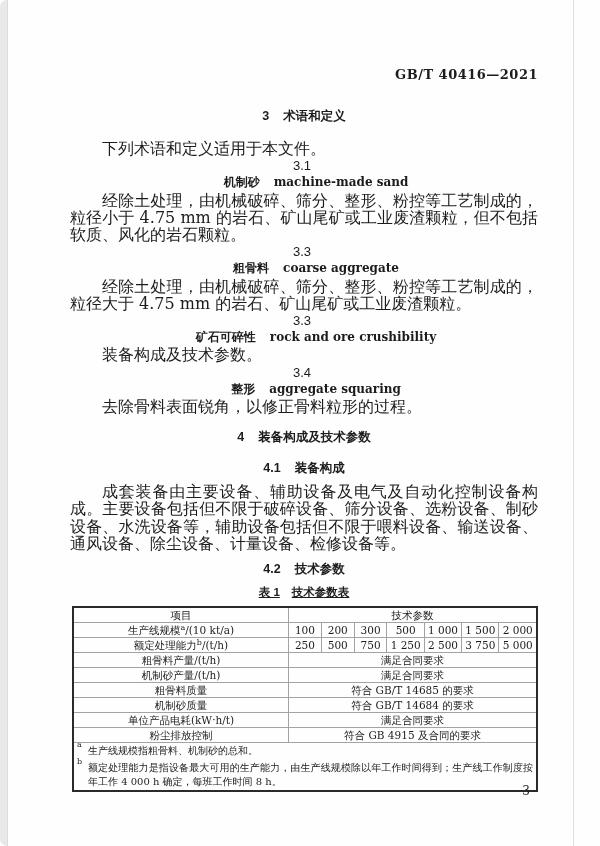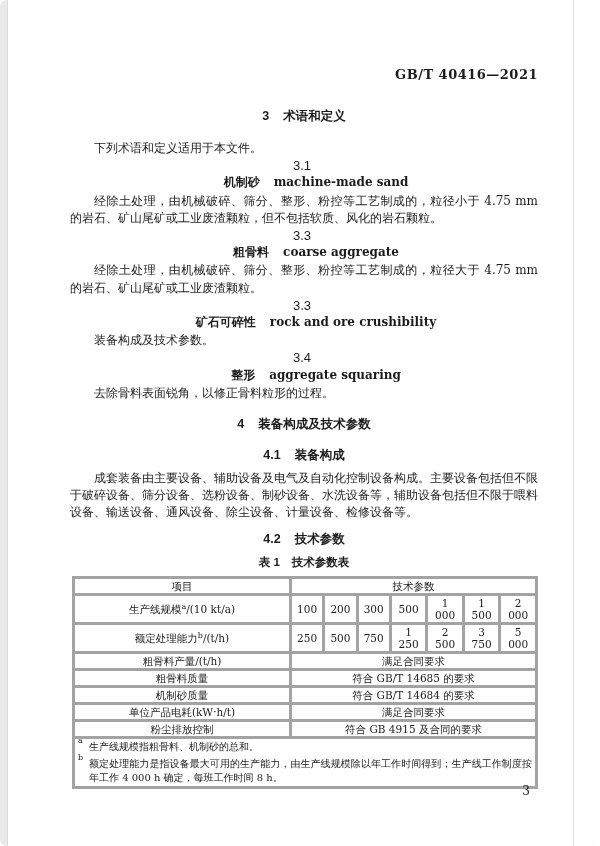--- a/index.html
+++ b/index.html
@@ -30,55 +30,55 @@
     padding-top:67px; text-align:right;
     font-size:13px; font-weight:bold; letter-spacing:0.5px;
   }
   .clause-h {
     font-family:"Liberation Sans","DejaVu Sans",sans-serif;
     font-weight:bold; font-size:12.5px; line-height:17px;
   }
   .clause-h .no { margin-right:14px; }
   .h3 { margin-top:26px; }
   .body-text {
-    font-size:12px; line-height:17.2px; text-align:justify;
+    font-size:16px; line-height:17.2px; text-align:justify;
   }
   .indent { text-indent:2em; }
   .intro { margin-top:15px; }
   .term-no {
     font-family:"Liberation Sans","DejaVu Sans",sans-serif;
     font-size:13px; line-height:17.2px;
     margin-left:-4px;
   }
   .term-title {
     font-weight:bold; font-size:12px; line-height:17.2px;
     padding-left:24px;
   }
-  .term-title .zh { font-family:Liberation Mono, monospace; margin-right:14px; }
+  .term-title .zh { font-family:Liberation Sans, sans-serif; margin-right:14px; }
   .term-title .en { font-family:"DejaVu Serif","Liberation Serif",serif; }
   .h4 { margin-top:14px; }
   .h41 { margin-top:14px; }
   .p41 { margin-top:6px; }
   .h42 { margin-top:9px; }
   .p42 { margin-top:7px; }
   .tbl-caption {
     margin-top:6px; text-align:center;
     font-family:"Liberation Sans","DejaVu Sans",sans-serif;
-    font-weight:bold; font-size:11.5px; line-height:16px;
+    font-weight:bold; font-size:11.5px; line-height:16px;text-decoration:underline;
   }
   .tbl-caption .cap-label { margin-right:12px; }
   table.params {
     margin-top:6px; margin-left:2px;
     border-collapse:collapse;
     width:466px;
     border:2px solid #2a2a2a;
     font-size:10.5px;
   }
   table.params th, table.params td {
-    border:3px solid #a3a3a3;
+    border:1px solid #a3a3a3;
     padding:1px 3px;
     text-align:center;
     height:12px; line-height:12px;
     font-weight:normal;
   }
   table.params .col-item { width:208px; }
   table.params sup { font-size:8px; line-height:0; }
   td.fn-cell {
     text-align:left; padding:3px 8px 4px 14px; height:auto; line-height:14px;
   }
@@ -178,20 +178,24 @@
         <td>1 250</td>
         <td>2 500</td>
         <td>3 750</td>
         <td>5 000</td>
       </tr>
       <tr>
         <td>粗骨料产量/(t/h)</td>
         <td colspan="7">满足合同要求</td>
       </tr>
       <tr>
+        <td>机制砂产量/(t/h)</td>
+        <td colspan="7">满足合同要求</td>
+      </tr>
+      <tr>
         <td>粗骨料质量</td>
         <td colspan="7">符合 GB/T 14685 的要求</td>
       </tr>
       <tr>
         <td>机制砂质量</td>
         <td colspan="7">符合 GB/T 14684 的要求</td>
       </tr>
       <tr>
         <td>单位产品电耗(kW·h/t)</td>
         <td colspan="7">满足合同要求</td>

